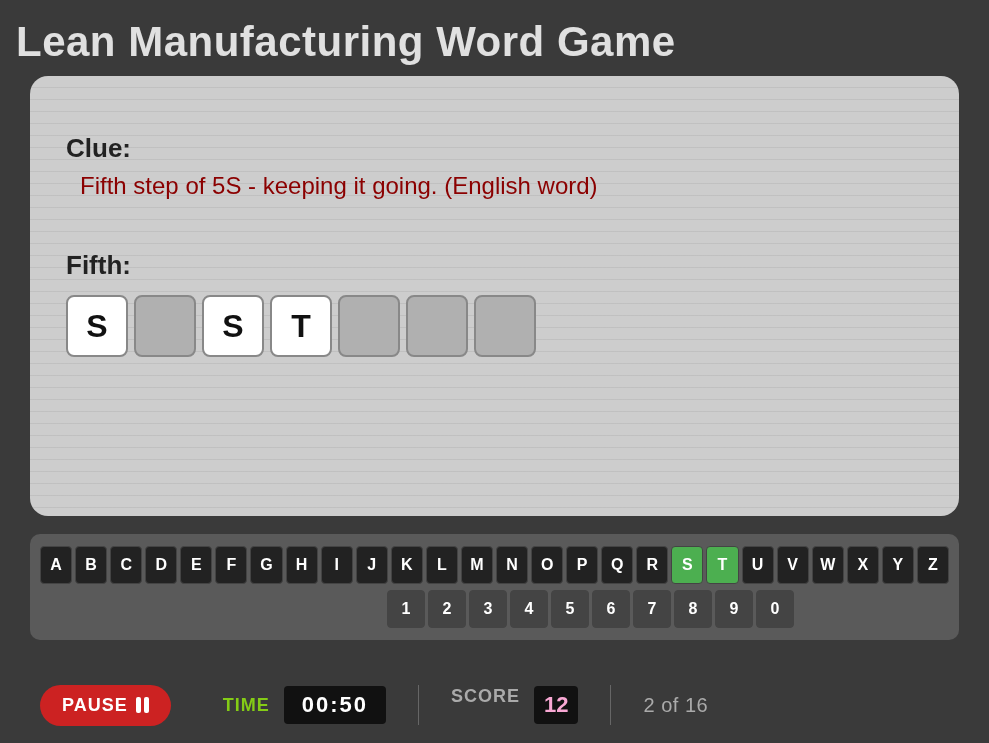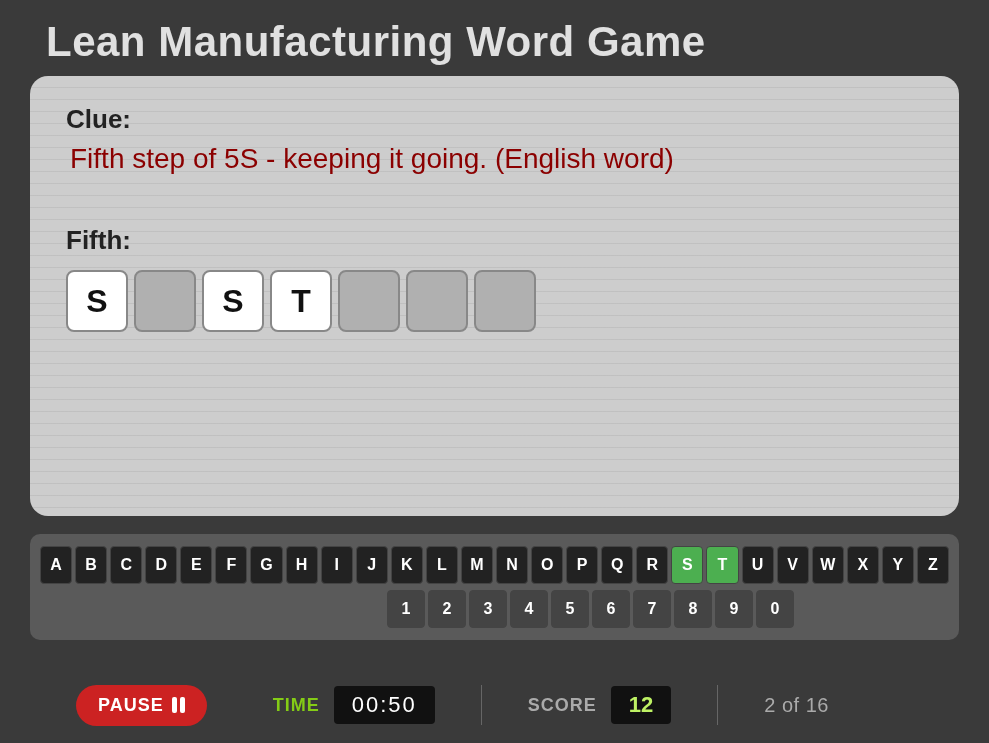--- a/index.html
+++ b/index.html
@@ -10,21 +10,21 @@
       font-family: Arial, sans-serif;
       overflow: hidden;
       position: relative;
     }
 
     
     #title {
       color: #e0e0e0;
       font-size: 42px;
       font-weight: bold;
-      padding: 18px 30px 10px 46px;
+      padding: 18px 30px 10px 16px;
       letter-spacing: 0.5px;
     }
 
     
     #game-panel {
       margin: 0 30px;
       background: #c8c8c8;
       border-radius: 18px;
       padding: 28px 36px 30px 36px;
       min-height: 440px;
@@ -39,27 +39,28 @@
       );
       background-color: #cdcdcd;
     }
 
     
     #clue-label {
       font-size: 26px;
       font-weight: bold;
       color: #222;
       margin-bottom: 8px;
+      margin-top: 29px;
     }
 
     #clue-text {
-      font-size: 28px;
+      font-size: 24px;
       color: #8b0000;
       font-weight: normal;
-      margin-left: 4px;
+      margin-left: 14px;
     }
 
     
     #answer-label {
       font-size: 26px;
       font-weight: bold;
       color: #222;
       margin-top: 50px;
       margin-bottom: 14px;
     }
@@ -144,22 +145,21 @@
     #bottom-bar {
       position: absolute;
       bottom: 0;
       left: 0;
       right: 6px;
       height: 76px;
       background: #3a3a3a;
       display: flex;
       align-items: center;
       padding: 0 40px;
-      gap: 16px;
-      margin-left: 36px;
+      gap: 2px;
     }
 
     #pause-btn {
       background: #cc2222;
       color: #fff;
       border: none;
       border-radius: 22px;
       padding: 10px 22px;
       font-size: 18px;
       font-weight: bold;
@@ -194,52 +194,51 @@
       color: #84cc16;
       font-size: 18px;
       font-weight: bold;
       letter-spacing: 1px;
     }
 
     #time-value {
       background: #111;
       color: #fff;
       font-size: 22px;
-      font-weight: normal;
+      font-weight: bold;
       padding: 6px 18px;
       border-radius: 4px;
       letter-spacing: 2px;
     }
 
     #divider1, #divider2 {
       width: 1px;
       height: 40px;
       background: #666;
       margin: 0 30px;
     }
 
     #score-section {
       display: flex;
-      align-items: center;
       gap: 14px;
     }
 
     #score-label {
       color: #aaa;
       font-size: 18px;
       font-weight: bold;
       letter-spacing: 1px;
     }
 
     #score-value {
       background: #111;
-      color: #bef264;
+      color: #f9a8d4;
       font-size: 22px;
       font-weight: bold;
-      padding: 6px 18px;
+      padding: 6px 10px;
       border-radius: 4px;
     }
 
     #progress-text {
       color: #aaa;
       font-size: 20px;
       font-weight: normal;
       letter-spacing: 0.5px;
     }
   </style>

